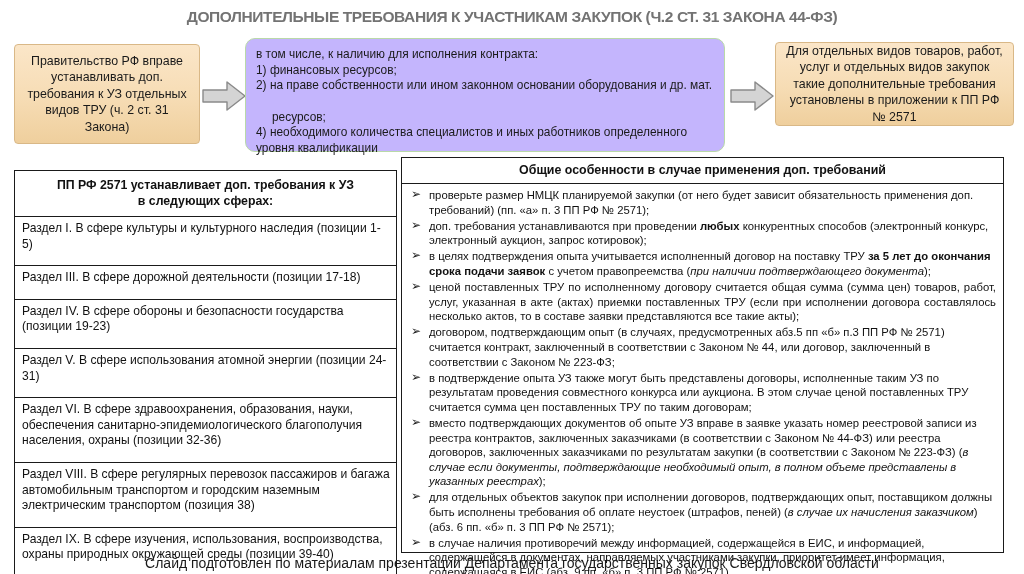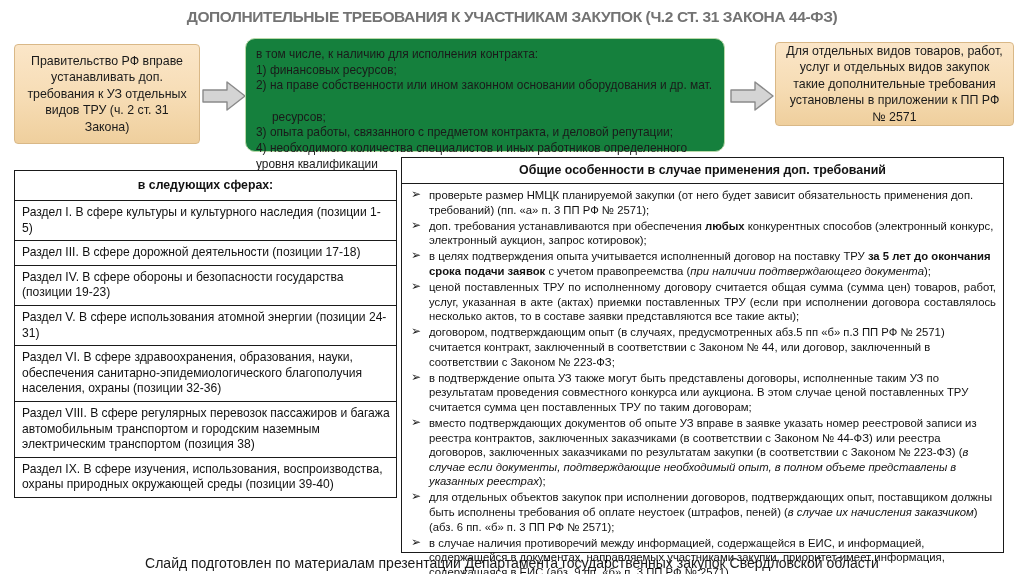--- a/index.html
+++ b/index.html
@@ -43,21 +43,21 @@
     background: linear-gradient(180deg,#fbe6c8 0%, #f6dcb4 55%, #efcf9d 100%);
     border-color: #d9b887;
   }
   .box-orange .box-text {
     text-align: center;
     font-size: 12.4px;
     line-height: 16.6px;
     color: #1a1a1a;
   }
   .box-green {
-    background: #15803d;
+    background: #c4b5fd;
     border: 1px solid #b9d9a8;
     border-radius: 10px;
     align-items: flex-start;
     justify-content: flex-start;
     padding: 8px 10px 6px 10px;
   }
   .box-green .box-text {
     text-align: left;
     font-size: 11.9px;
     line-height: 15.6px;
@@ -90,21 +90,21 @@
     text-align: center;
     font-weight: bold;
     font-size: 12.3px;
     line-height: 16px;
     padding: 6px 6px 7px 6px;
   }
   .lt-row {
     border-bottom: 1.3px solid #1a1a1a;
     font-size: 12.1px;
     line-height: 15.6px;
-    padding: 4px 6px 4px 7px;
+    padding: 4px 6px 13px 7px;
   }
   .lt-row:last-child { border-bottom: none; }
 
   
   .right-panel {
     position: absolute;
     left: 401px; top: 157px;
     width: 603px;
     height: 396px;
     border: 1.6px solid #1a1a1a;
@@ -165,21 +165,20 @@
   <svg class="arrow" id="arrow-1" viewBox="0 0 44 32">
     <polygon points="1,10 25,10 25,2 43,16 25,30 25,22 1,22" fill="#d4d4d4" stroke="#8a8a8a" stroke-width="1.4" stroke-linejoin="round"></polygon>
   </svg>
 
   <div class="box box-green" id="box-mid">
     <div class="box-text">
       <span class="ln">в том числе, к наличию для исполнения контракта:</span>
       <span class="ln">1) финансовых ресурсов;</span>
       <span class="ln">2) на праве собственности или ином законном основании оборудования и др. мат.</span>
       <span class="ln indent">ресурсов;</span>
-      <span class="ln">3) опыта работы, связанного с предметом контракта, и деловой репутации;</span>
       <span class="ln">4) необходимого количества специалистов и иных работников определенного</span>
       <span class="ln">уровня квалификации</span>
     </div>
   </div>
 
   <svg class="arrow" id="arrow-2" viewBox="0 0 44 32">
     <polygon points="1,10 25,10 25,2 43,16 25,30 25,22 1,22" fill="#d4d4d4" stroke="#8a8a8a" stroke-width="1.4" stroke-linejoin="round"></polygon>
   </svg>
 
   <div class="box box-orange" id="box-right">
@@ -188,38 +187,39 @@
       <span class="ln">работ, услуг и отдельных видов</span>
       <span class="ln">закупок такие дополнительные</span>
       <span class="ln">требования установлены в</span>
       <span class="ln">приложении к ПП РФ № 2571</span>
     </div>
   </div>
 </div>
 
 <div class="left-table">
   <div class="lt-head">
+    <div>ПП РФ 2571 устанавливает доп.  требования к УЗ</div>
     <div>в следующих сферах:</div>
   </div>
   <div id="lt-rows">
       <div class="lt-row">Раздел I. В сфере культуры и культурного наследия (позиции 1-5)</div>
       <div class="lt-row">Раздел III. В сфере дорожной деятельности (позиции 17-18)</div>
       <div class="lt-row">Раздел IV. В сфере обороны и безопасности государства (позиции 19-23)</div>
       <div class="lt-row">Раздел V. В сфере использования атомной энергии (позиции 24-31)</div>
       <div class="lt-row">Раздел VI. В сфере здравоохранения, образования, науки, обеспечения  санитарно-эпидемиологического благополучия населения, охраны  (позиции 32-36)</div>
       <div class="lt-row">Раздел VIII. В сфере регулярных перевозок пассажиров и багажа  автомобильным транспортом и городским наземным электрическим  транспортом (позиция 38)</div>
       <div class="lt-row">Раздел IX. В сфере изучения, использования, воспроизводства, охраны  природных окружающей среды (позиции 39-40)</div>
     </div>
 </div>
 
 <div class="right-panel">
   <div class="rp-head">Общие особенности в случае применения доп. требований</div>
   <div class="rp-body" id="rp-items">
       <div class="rp-item"><span class="bullet">➢</span><span>проверьте размер НМЦК планируемой закупки (от него будет зависит обязательность применения доп. требований) (пп. «а» п. 3 ПП РФ № 2571);</span></div>
-      <div class="rp-item"><span class="bullet">➢</span><span>доп. требования устанавливаются при обеспечения </span><b>любых</b><span> конкурентных способов (электронный конкурс, электронный аукцион, запрос котировок);</span></div>
+      <div class="rp-item"><span class="bullet">➢</span><span>доп. требования устанавливаются при проведении </span><b>любых</b><span> конкурентных способов (электронный конкурс, электронный аукцион, запрос котировок);</span></div>
       <div class="rp-item"><span class="bullet">➢</span><span>в целях подтверждения опыта учитывается исполненный договор на поставку ТРУ </span><b>за 5 лет до окончания срока подачи заявок</b><span> с учетом правопреемства (</span><i>при наличии подтверждающего документа</i><span>);</span></div>
       <div class="rp-item justify"><span class="bullet">➢</span><span>ценой поставленных ТРУ по исполненному договору считается общая сумма (сумма цен) товаров, работ, услуг, указанная в акте (актах) приемки поставленных ТРУ (если при исполнении договора составлялось несколько актов, то в составе заявки представляются все такие акты);</span></div>
       <div class="rp-item"><span class="bullet">➢</span><span>договором, подтверждающим опыт (в случаях, предусмотренных абз.5 пп «б» п.3 ПП РФ № 2571) считается контракт, заключенный в соответствии с Законом № 44, или договор, заключенный в соответствии с Законом № 223-ФЗ;</span></div>
       <div class="rp-item"><span class="bullet">➢</span><span>в подтверждение опыта УЗ также могут быть представлены договоры, исполненные таким УЗ по результатам проведения совместного конкурса или аукциона. В этом случае ценой поставленных ТРУ считается сумма цен поставленных ТРУ по таким договорам;</span></div>
       <div class="rp-item"><span class="bullet">➢</span><span>вместо подтверждающих документов об опыте УЗ вправе в заявке указать номер реестровой записи из реестра контрактов, заключенных заказчиками (в соответствии с Законом № 44-ФЗ) или реестра договоров, заключенных заказчиками по результатам закупки (в соответствии с Законом № 223-ФЗ) (</span><i>в случае если документы, подтверждающие необходимый опыт, в полном объеме представлены в указанных реестрах</i><span>);</span></div>
       <div class="rp-item"><span class="bullet">➢</span><span>для отдельных объектов закупок при исполнении договоров, подтверждающих опыт, поставщиком должны быть исполнены требования об оплате неустоек (штрафов, пеней) (</span><i>в случае их начисления заказчиком</i><span>) (абз. 6 пп. «б» п. 3 ПП РФ № 2571);</span></div>
       <div class="rp-item"><span class="bullet">➢</span><span>в случае наличия противоречий между информацией, содержащейся в ЕИС, и информацией, содержащейся в документах, направляемых участниками закупки, приоритет имеет информация, содержащаяся в ЕИС (абз. 9 пп. «б» п. 3 ПП РФ № 2571)</span></div>
     </div>
 </div>
 

